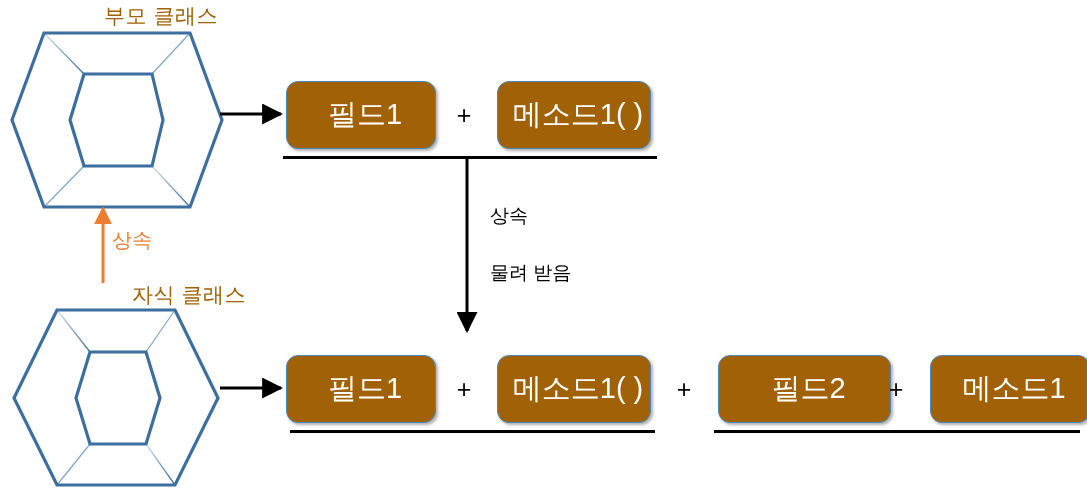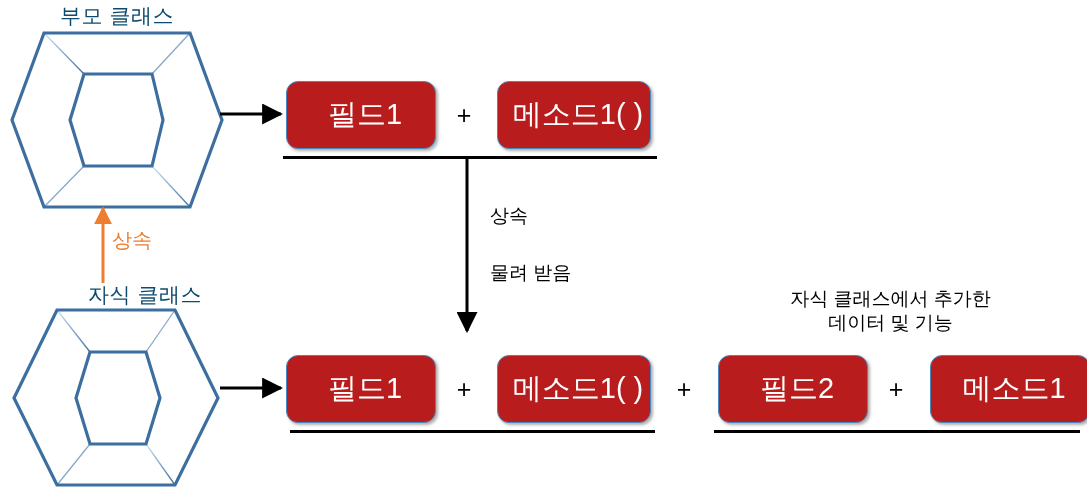--- a/index.html
+++ b/index.html
@@ -21,24 +21,25 @@
     position: absolute;
     left: 0;
     top: 0;
     width: 1087px;
     height: 490px;
     pointer-events: none;
   }
   .hex-title {
     position: absolute;
     font-size: 21px;
-    color: #0c4a6e;
+    color: #a16207;
     letter-spacing: 0.5px;
     white-space: nowrap;
     text-align: center;
+    margin-left: 44px;
   }
   .inherit-label {
     position: absolute;
     font-size: 20px;
     color: #ED7D31;
     white-space: nowrap;
   }
   .mid-label {
     position: absolute;
     font-size: 19px;
@@ -49,21 +50,21 @@
   .added-caption {
     position: absolute;
     font-size: 19px;
     color: #000000;
     text-align: center;
     line-height: 1.28;
     white-space: nowrap;
   }
   .box {
     position: absolute;
-    background: #b91c1c;
+    background: #a16207;
     border: 1px solid #4A89C0;
     border-radius: 12px;
     box-shadow: 2px 2px 3px rgba(80,80,80,0.45);
     display: flex;
     align-items: center;
     justify-content: center;
     color: #ffffff;
     font-size: 29px;
     white-space: nowrap;
     box-sizing: border-box;
@@ -153,36 +154,32 @@
   <div class="plus" style="left:452px; top:103px;">+</div>
 
   <div class="box" style="left:497px; top:81px; width:154px; height:68px;">메소드1( )</div>
 
   <div class="underline" style="left:283px; top:156px; width:374px;"></div>
 
   <div class="mid-label" style="left:490px; top:203px;">상속</div>
 
   <div class="mid-label" style="left:490px; top:260px;">물려 받음</div>
 
-  <div class="added-caption" style="left:718px; top:287px; width:345px;">
-    <div>자식 클래스에서 추가한</div>
-    <div>데이터 및 기능</div>
-  </div>
 
   <div class="box" style="left:286px; top:355px; width:150px; height:68px;">필드1</div>
 
   <div class="plus" style="left:452px; top:377px;">+</div>
 
   <div class="box" style="left:497px; top:355px; width:154px; height:68px;">메소드1( )</div>
 
   <div class="underline" style="left:290px; top:430px; width:365px;"></div>
 
   <div class="plus" style="left:672px; top:377px;">+</div>
 
-  <div class="box" style="left:718px; top:355px; width:150px; height:68px;">필드2</div>
+  <div class="box" style="left:718px; top:355px; width:173px; height:68px;">필드2</div>
 
   <div class="plus" style="left:884px; top:377px;">+</div>
 
   <div class="box" style="left:930px; top:355px; width:160px; height:68px;">메소드1</div>
 
   <div class="underline" style="left:714px; top:430px; width:366px;"></div>
 
 </div>
 
 </body></html>

